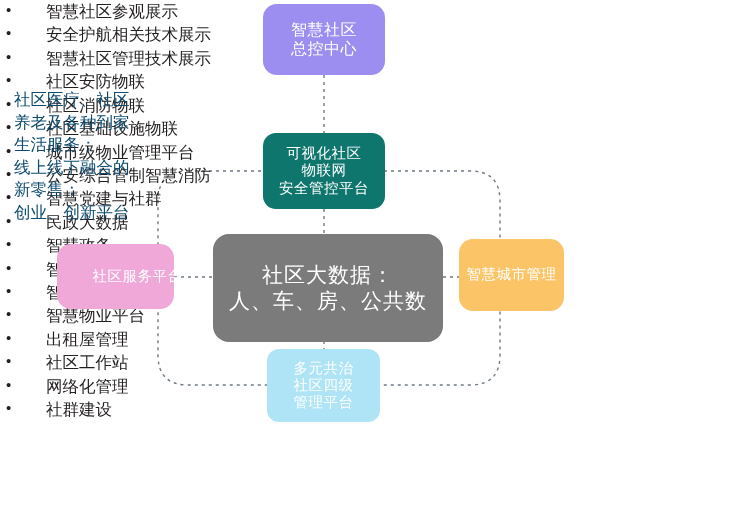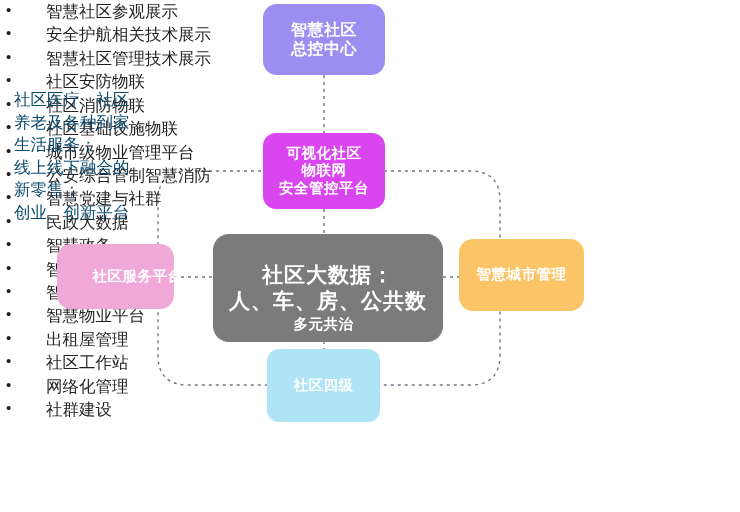--- a/index.html
+++ b/index.html
@@ -25,64 +25,63 @@
   }
   .node {
     position: absolute;
     box-sizing: border-box;
     display: flex;
     flex-direction: column;
     align-items: center;
     justify-content: center;
     border-radius: 14px;
     color: #ffffff;
-    font-weight: bold;
+    font-weight: normal;
     text-align: center;
     letter-spacing: 0.5px;
     line-height: 1.18;
     z-index: 3;
   }
   .node .ln { display: block; white-space: nowrap; }
 
   #node-control {
     left: 263px; top: 4px; width: 122px; height: 71px;
     background: #9b8ef0;
     font-size: 16px;
   }
   #node-iot {
     left: 263px; top: 133px; width: 122px; height: 76px;
-    background: #d946ef;
+    background: #0f766e;
     border-radius: 13px;
     font-size: 14.5px;
   }
   #node-center {
     left: 213px; top: 234px; width: 230px; height: 108px;
     background: #7b7b7b;
     border-radius: 16px;
     font-size: 21px;
     line-height: 1.22;
     letter-spacing: 1px;
   }
   #node-service {
     left: 57px; top: 244px; width: 117px; height: 65px;
     background: #efa8d8;
     font-size: 14.5px;
     padding-left: 44px;
   }
   #node-city {
-    left: 459px; top: 239px; width: 125px; height: 72px;
+    left: 459px; top: 239px; width: 105px; height: 72px;
     background: #fbc467;
     font-size: 14.5px;
   }
   #node-governance {
     left: 267px; top: 349px; width: 113px; height: 73px;
     background: #aee4f5;
     border-radius: 12px;
     font-size: 14.5px;
-    gap: 44px;
   }
 
   .text-block {
     position: absolute;
     color: #0c4a6e;
     z-index: 2;
   }
   .text-block .line {
     white-space: nowrap;
     font-size: 16.5px;

